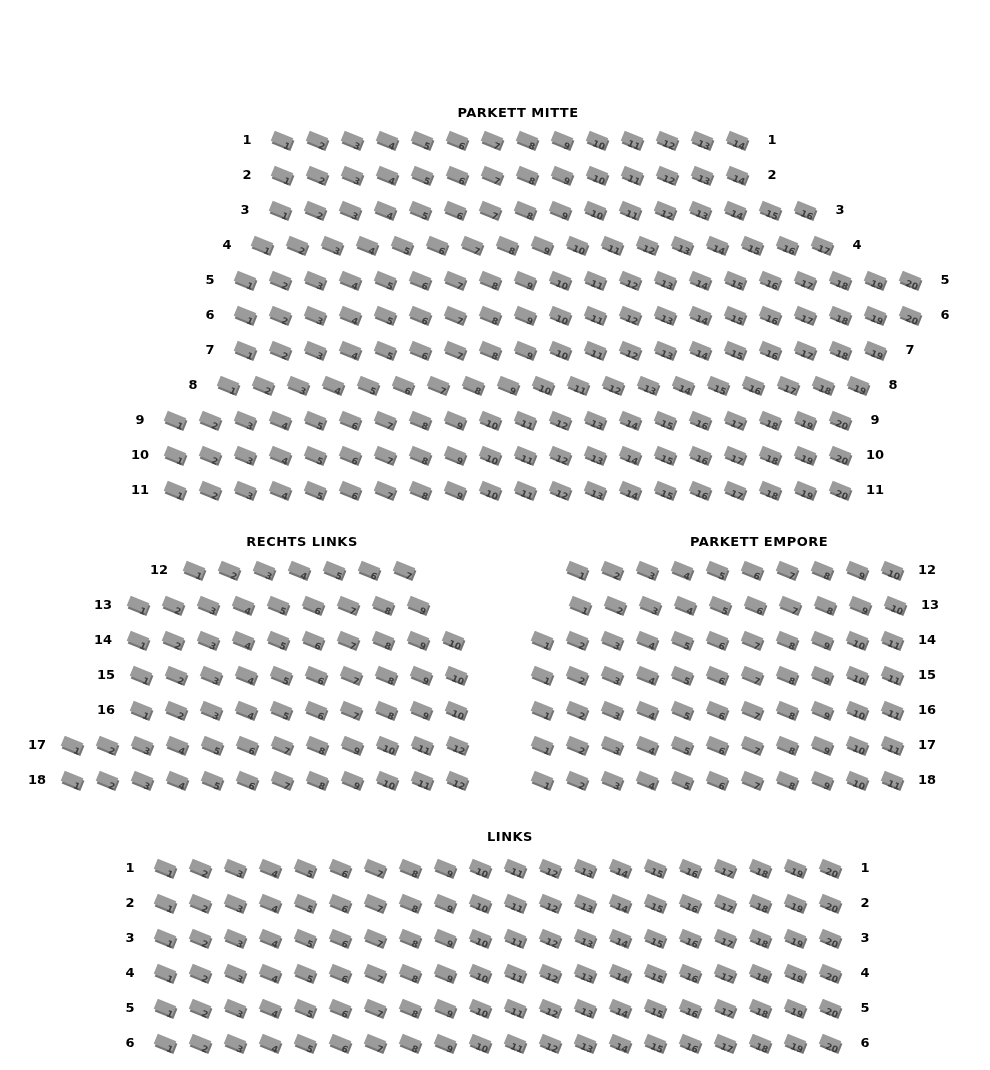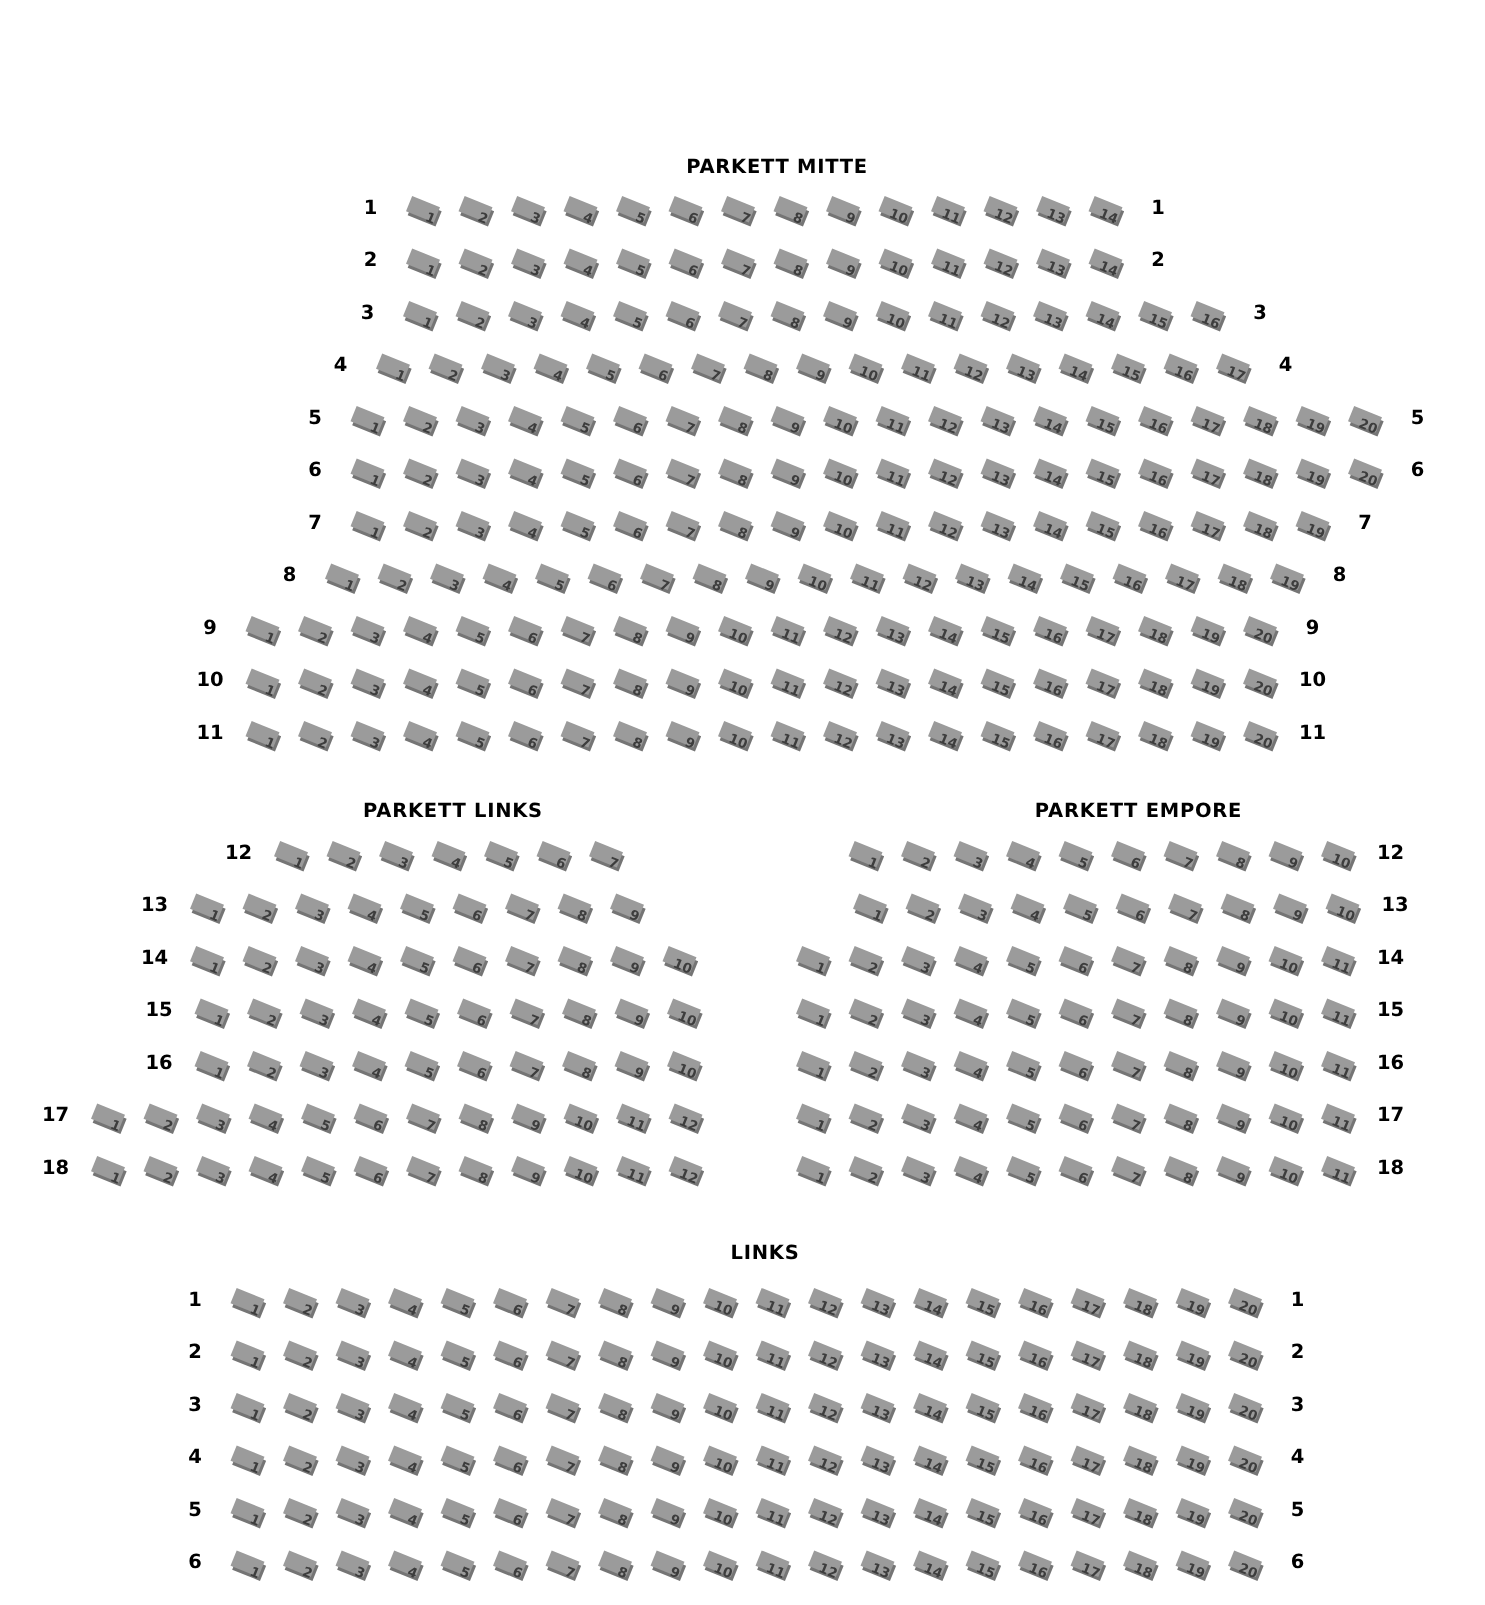--- a/index.html
+++ b/index.html
@@ -645,21 +645,21 @@
     </div>
     <div class="seat" style="left: 760px; top: 483.5px; background: rgb(155, 155, 155); box-shadow: rgb(117, 117, 117) 2px 2px 0px; transform: rotate(22deg);">
       <span class="num" style="color: rgb(61, 61, 61);">18</span>
     </div>
     <div class="seat" style="left: 795px; top: 483.5px; background: rgb(155, 155, 155); box-shadow: rgb(117, 117, 117) 2px 2px 0px; transform: rotate(22deg);">
       <span class="num" style="color: rgb(61, 61, 61);">19</span>
     </div>
     <div class="seat" style="left: 830px; top: 483.5px; background: rgb(155, 155, 155); box-shadow: rgb(117, 117, 117) 2px 2px 0px; transform: rotate(22deg);">
       <span class="num" style="color: rgb(61, 61, 61);">20</span>
     </div>
-    <div class="section-title" style="left: 302px; top: 541px;">PARKETT LINKS</div>
+    <div class="section-title" style="left: 302px; top: 541px;">RECHTS LINKS</div>
     <div class="row-label" style="left: 159px; top: 569px;">12</div>
     <div class="seat" style="left: 184px; top: 563.5px; background: rgb(155, 155, 155); box-shadow: rgb(117, 117, 117) 2px 2px 0px; transform: rotate(22deg);">
       <span class="num" style="color: rgb(61, 61, 61);">1</span>
     </div>
     <div class="seat" style="left: 219px; top: 563.5px; background: rgb(155, 155, 155); box-shadow: rgb(117, 117, 117) 2px 2px 0px; transform: rotate(22deg);">
       <span class="num" style="color: rgb(61, 61, 61);">2</span>
     </div>
     <div class="seat" style="left: 254px; top: 563.5px; background: rgb(155, 155, 155); box-shadow: rgb(117, 117, 117) 2px 2px 0px; transform: rotate(22deg);">
       <span class="num" style="color: rgb(61, 61, 61);">3</span>
     </div>

